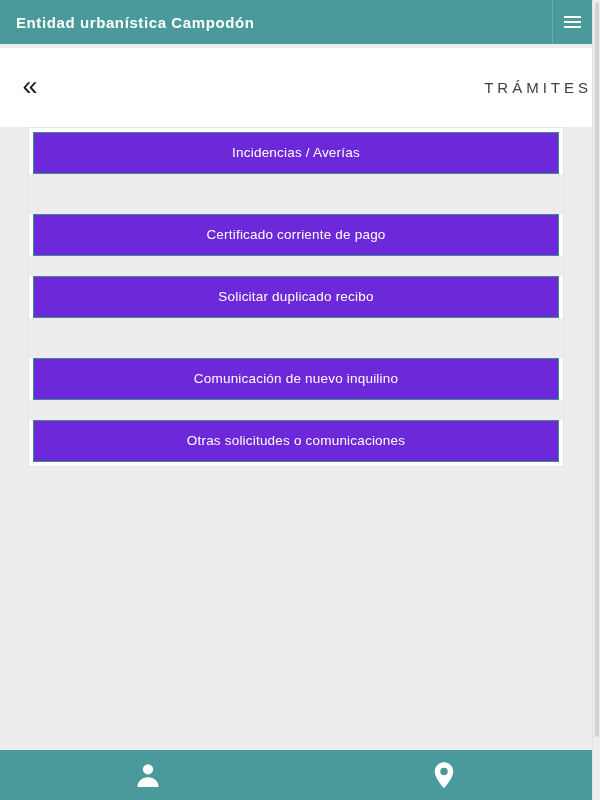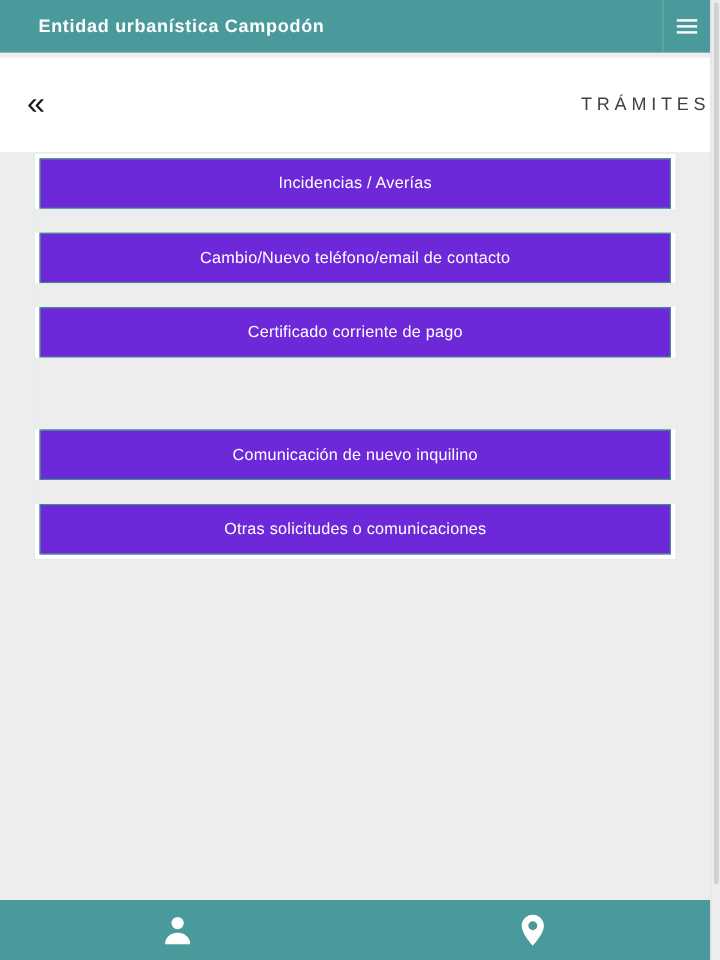--- a/index.html
+++ b/index.html
@@ -31,21 +31,21 @@
     background: #4b9a9b;
     display: flex;
     align-items: center;
     box-sizing: border-box;
   }
   .appbar-title {
     color: #ffffff;
     font-size: 15px;
     font-weight: bold;
     letter-spacing: 0.6px;
-    padding-left: 32px;
+    padding-left: 16px;
     white-space: nowrap;
   }
   .appbar-spacer { flex: 1 1 auto; }
   .appbar-divider {
     width: 1px;
     height: 44px;
     background: rgba(255,255,255,0.18);
   }
   .menu-btn {
     width: 39px;
@@ -213,26 +213,26 @@
     <div class="back-btn">«</div>
     <div class="pagehead-title">TRÁMITES</div>
   </div>
 
   <div class="content">
     <div class="card">
 
       <button class="tramite-btn">Incidencias / Averías</button>
       <div class="row-gap"></div>
 
-      <button class="tramite-btn">Cambio/Nuevo teléfono/email de contacto</button>
       <div class="row-gap"></div>
 
       <button class="tramite-btn">Certificado corriente de pago</button>
       <div class="row-gap"></div>
 
+      <button class="tramite-btn">Solicitar duplicado recibo</button>
       <div class="row-gap"></div>
 
       <div class="row-gap"></div>
 
       <button class="tramite-btn">Comunicación de nuevo inquilino</button>
       <div class="row-gap"></div>
 
       <button class="tramite-btn">Otras solicitudes o comunicaciones</button>
 
     </div>

